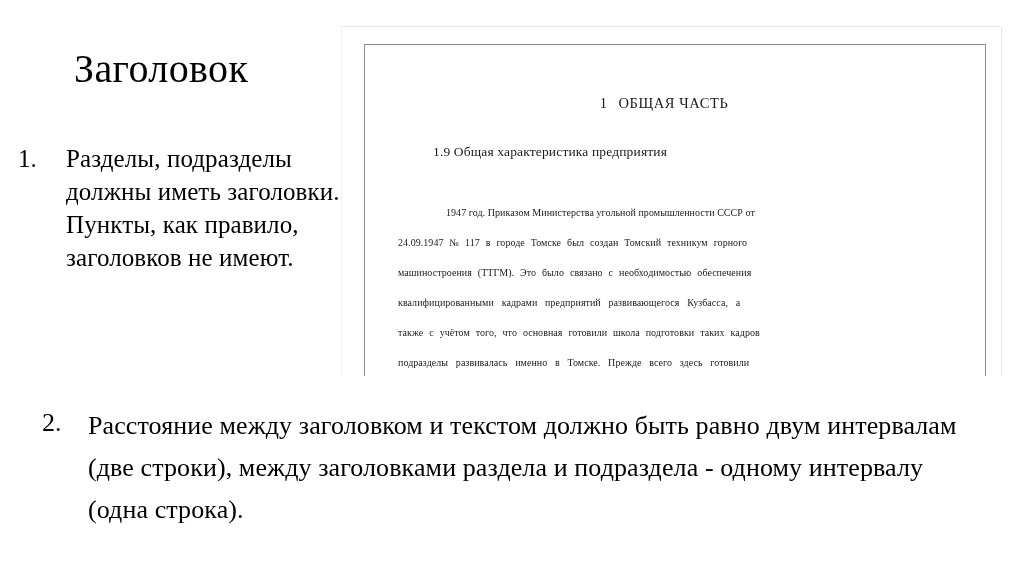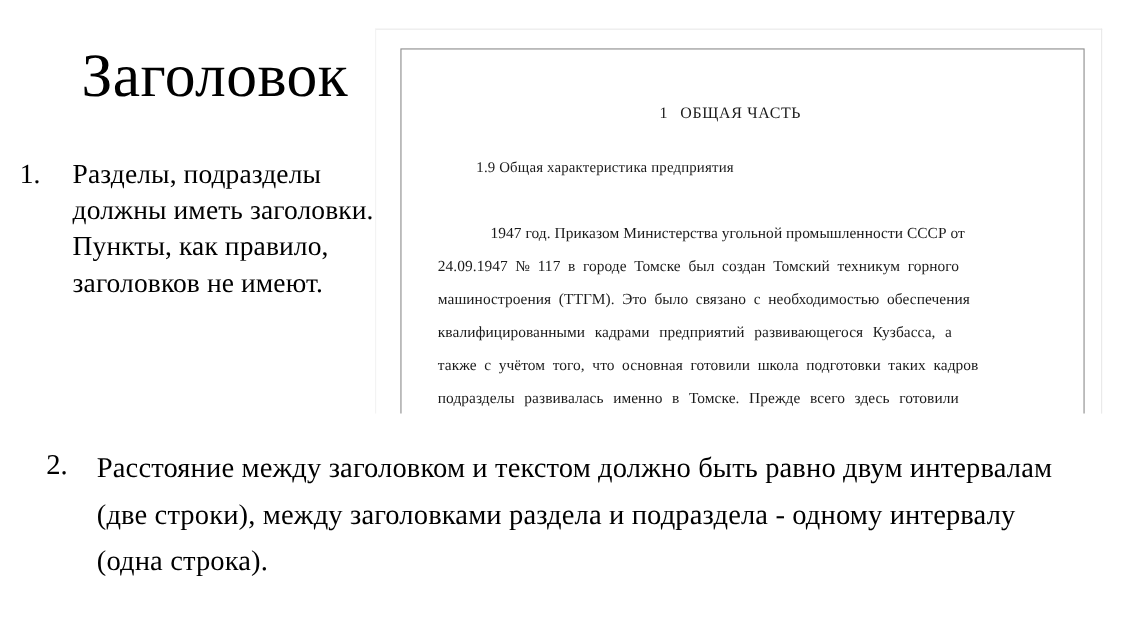--- a/index.html
+++ b/index.html
@@ -20,21 +20,21 @@
     overflow: hidden;
   }
 
   
   #title {
     position: absolute;
     left: 74px;
     top: 46px;
     width: 300px;
     font-family: "Liberation Serif", "DejaVu Serif", serif;
-    font-size: 56px;
+    font-size: 40px;
     line-height: 46px;
     font-weight: 400;
     color: #000000;
     letter-spacing: 0.4px;
     white-space: nowrap;
   }
 
   
   #bullet-1 {
     position: absolute;
@@ -134,21 +134,21 @@
     line-height: 17px;
     color: #1a1a1a;
     letter-spacing: 0.15px;
   }
   #doc-body {
     margin-top: 38px;
     margin-left: 33px;
     margin-right: 28px;
   }
   .doc-line {
-    font-size: 14px;
+    font-size: 10px;
     line-height: 30px;
     color: #1a1a1a;
     white-space: nowrap;
     letter-spacing: 0.05px;
   }
   .doc-line.indent {
     text-indent: 48px;
   }
   .doc-line.justify-wide {
     letter-spacing: 0.05px;

